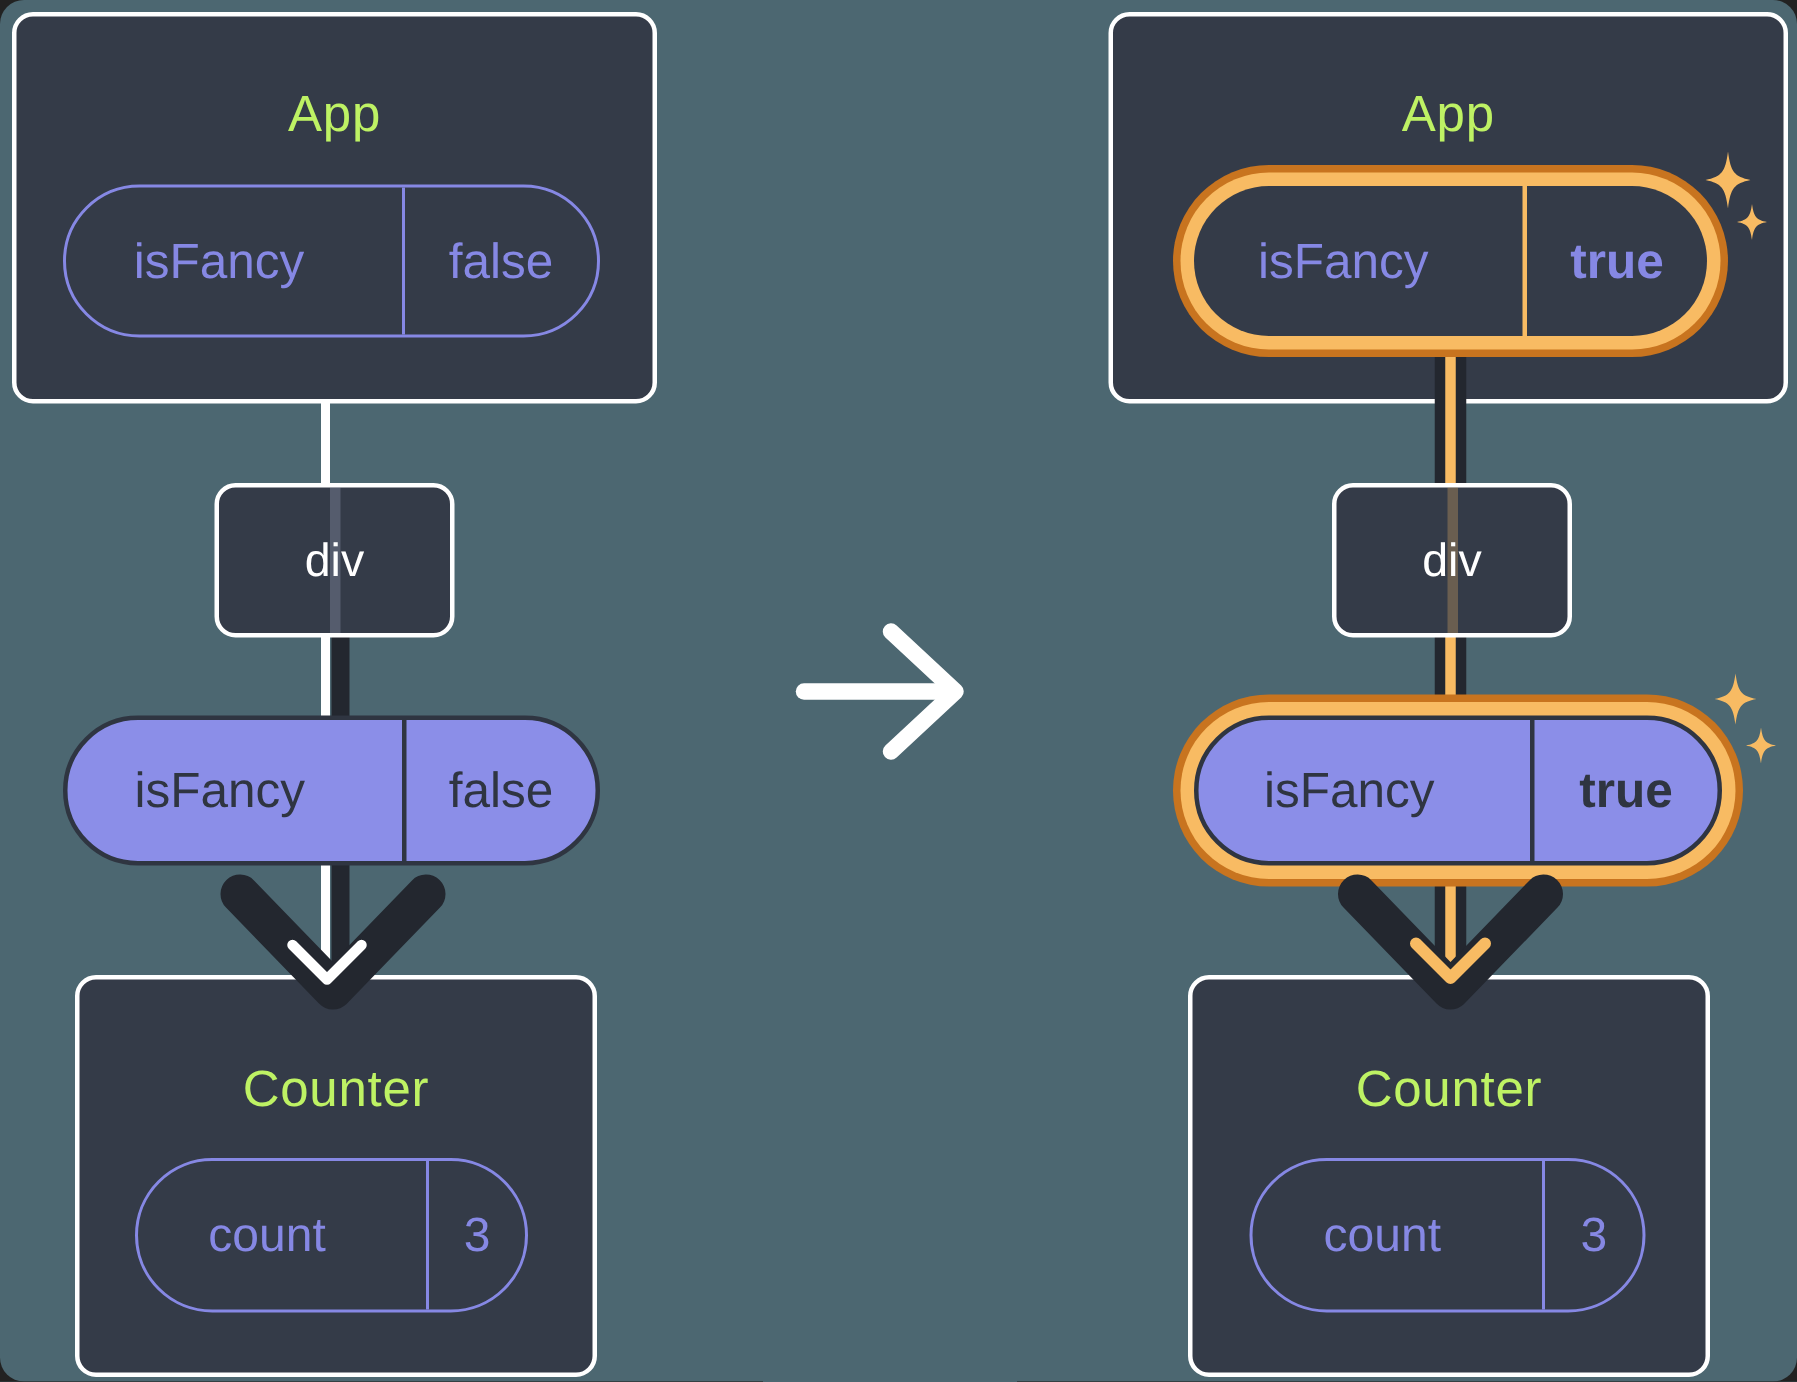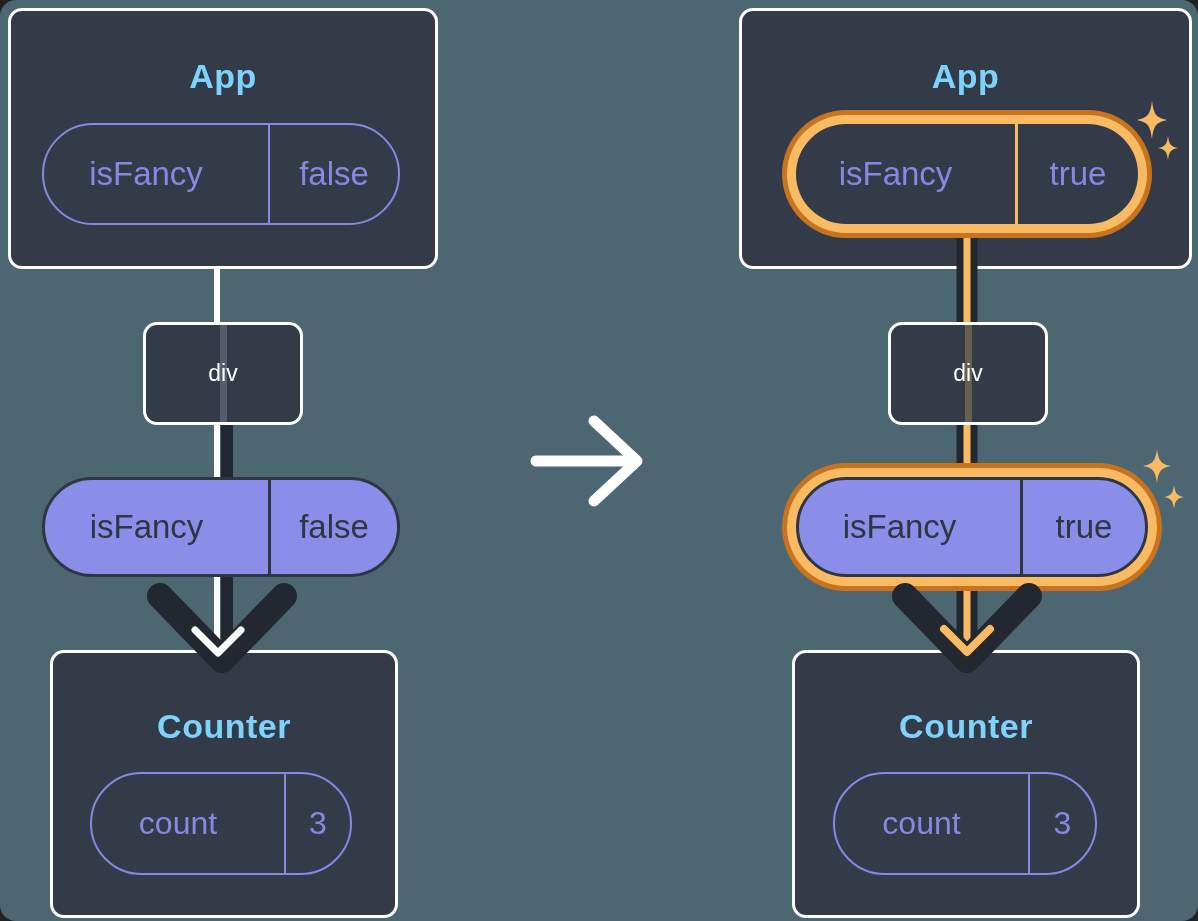--- a/index.html
+++ b/index.html
@@ -16,32 +16,32 @@
     position:absolute;
     background:var(--panel);
     border:3.5px solid var(--panel-border);
     border-radius:14px;
     box-sizing:border-box;
   }
   .z1{z-index:1}.z2{z-index:2}.z3{z-index:3}.z4{z-index:4}
   .comp-title{
     position:absolute;left:0;width:100%;
     text-align:center;
-    color:#7dd3fc;
-    font-size:34px;font-weight:700;
+    color:#bef264;
+    font-size:34px;font-weight:400;
     letter-spacing:.5px;
   }
   .node-box{
     position:absolute;
     background:var(--panel);
     border:3.5px solid var(--panel-border);
     border-radius:14px;
     box-sizing:border-box;
     display:flex;align-items:center;justify-content:center;
-    color:#fff;font-size:23px;font-weight:500;
+    color:#fff;font-size:31px;font-weight:500;
   }
   .ghost-line{
     position:absolute;top:0;bottom:0;left:50%;
     width:7px;margin-left:-3.5px;
   }
   .ghost-white{background:rgba(205,210,240,.22);}
   .ghost-orange{background:rgba(248,187,99,.28);}
   
   .pill{
     position:absolute;
@@ -69,21 +69,21 @@
   .pill-solid .cell.val{border-left:3px solid var(--dark-text);}
   .pill-ringed{
     box-shadow:0 0 0 9px var(--orange),0 0 0 14px var(--orange-dark);
   }
   .pill-dark-ringed{
     background:var(--panel);
     color:var(--purple);
     box-shadow:0 0 0 9px var(--orange),0 0 0 14px var(--orange-dark);
   }
   .pill-dark-ringed .cell.val{border-left:3px solid var(--orange);}
-  .bold{font-weight:normal;}
+  .bold{font-weight:bold;}
   
   svg{position:absolute;left:0;top:0;overflow:visible;}
   .s-white{stroke:#ffffff;fill:none;}
   .s-dark{stroke:var(--arrow-dark);fill:none;}
   .s-orange{stroke:var(--orange);fill:none;}
   .f-orange{fill:var(--orange);stroke:none;}
   .rnd{stroke-linecap:round;stroke-linejoin:round;}
 </style>
 </head>
 <body>

